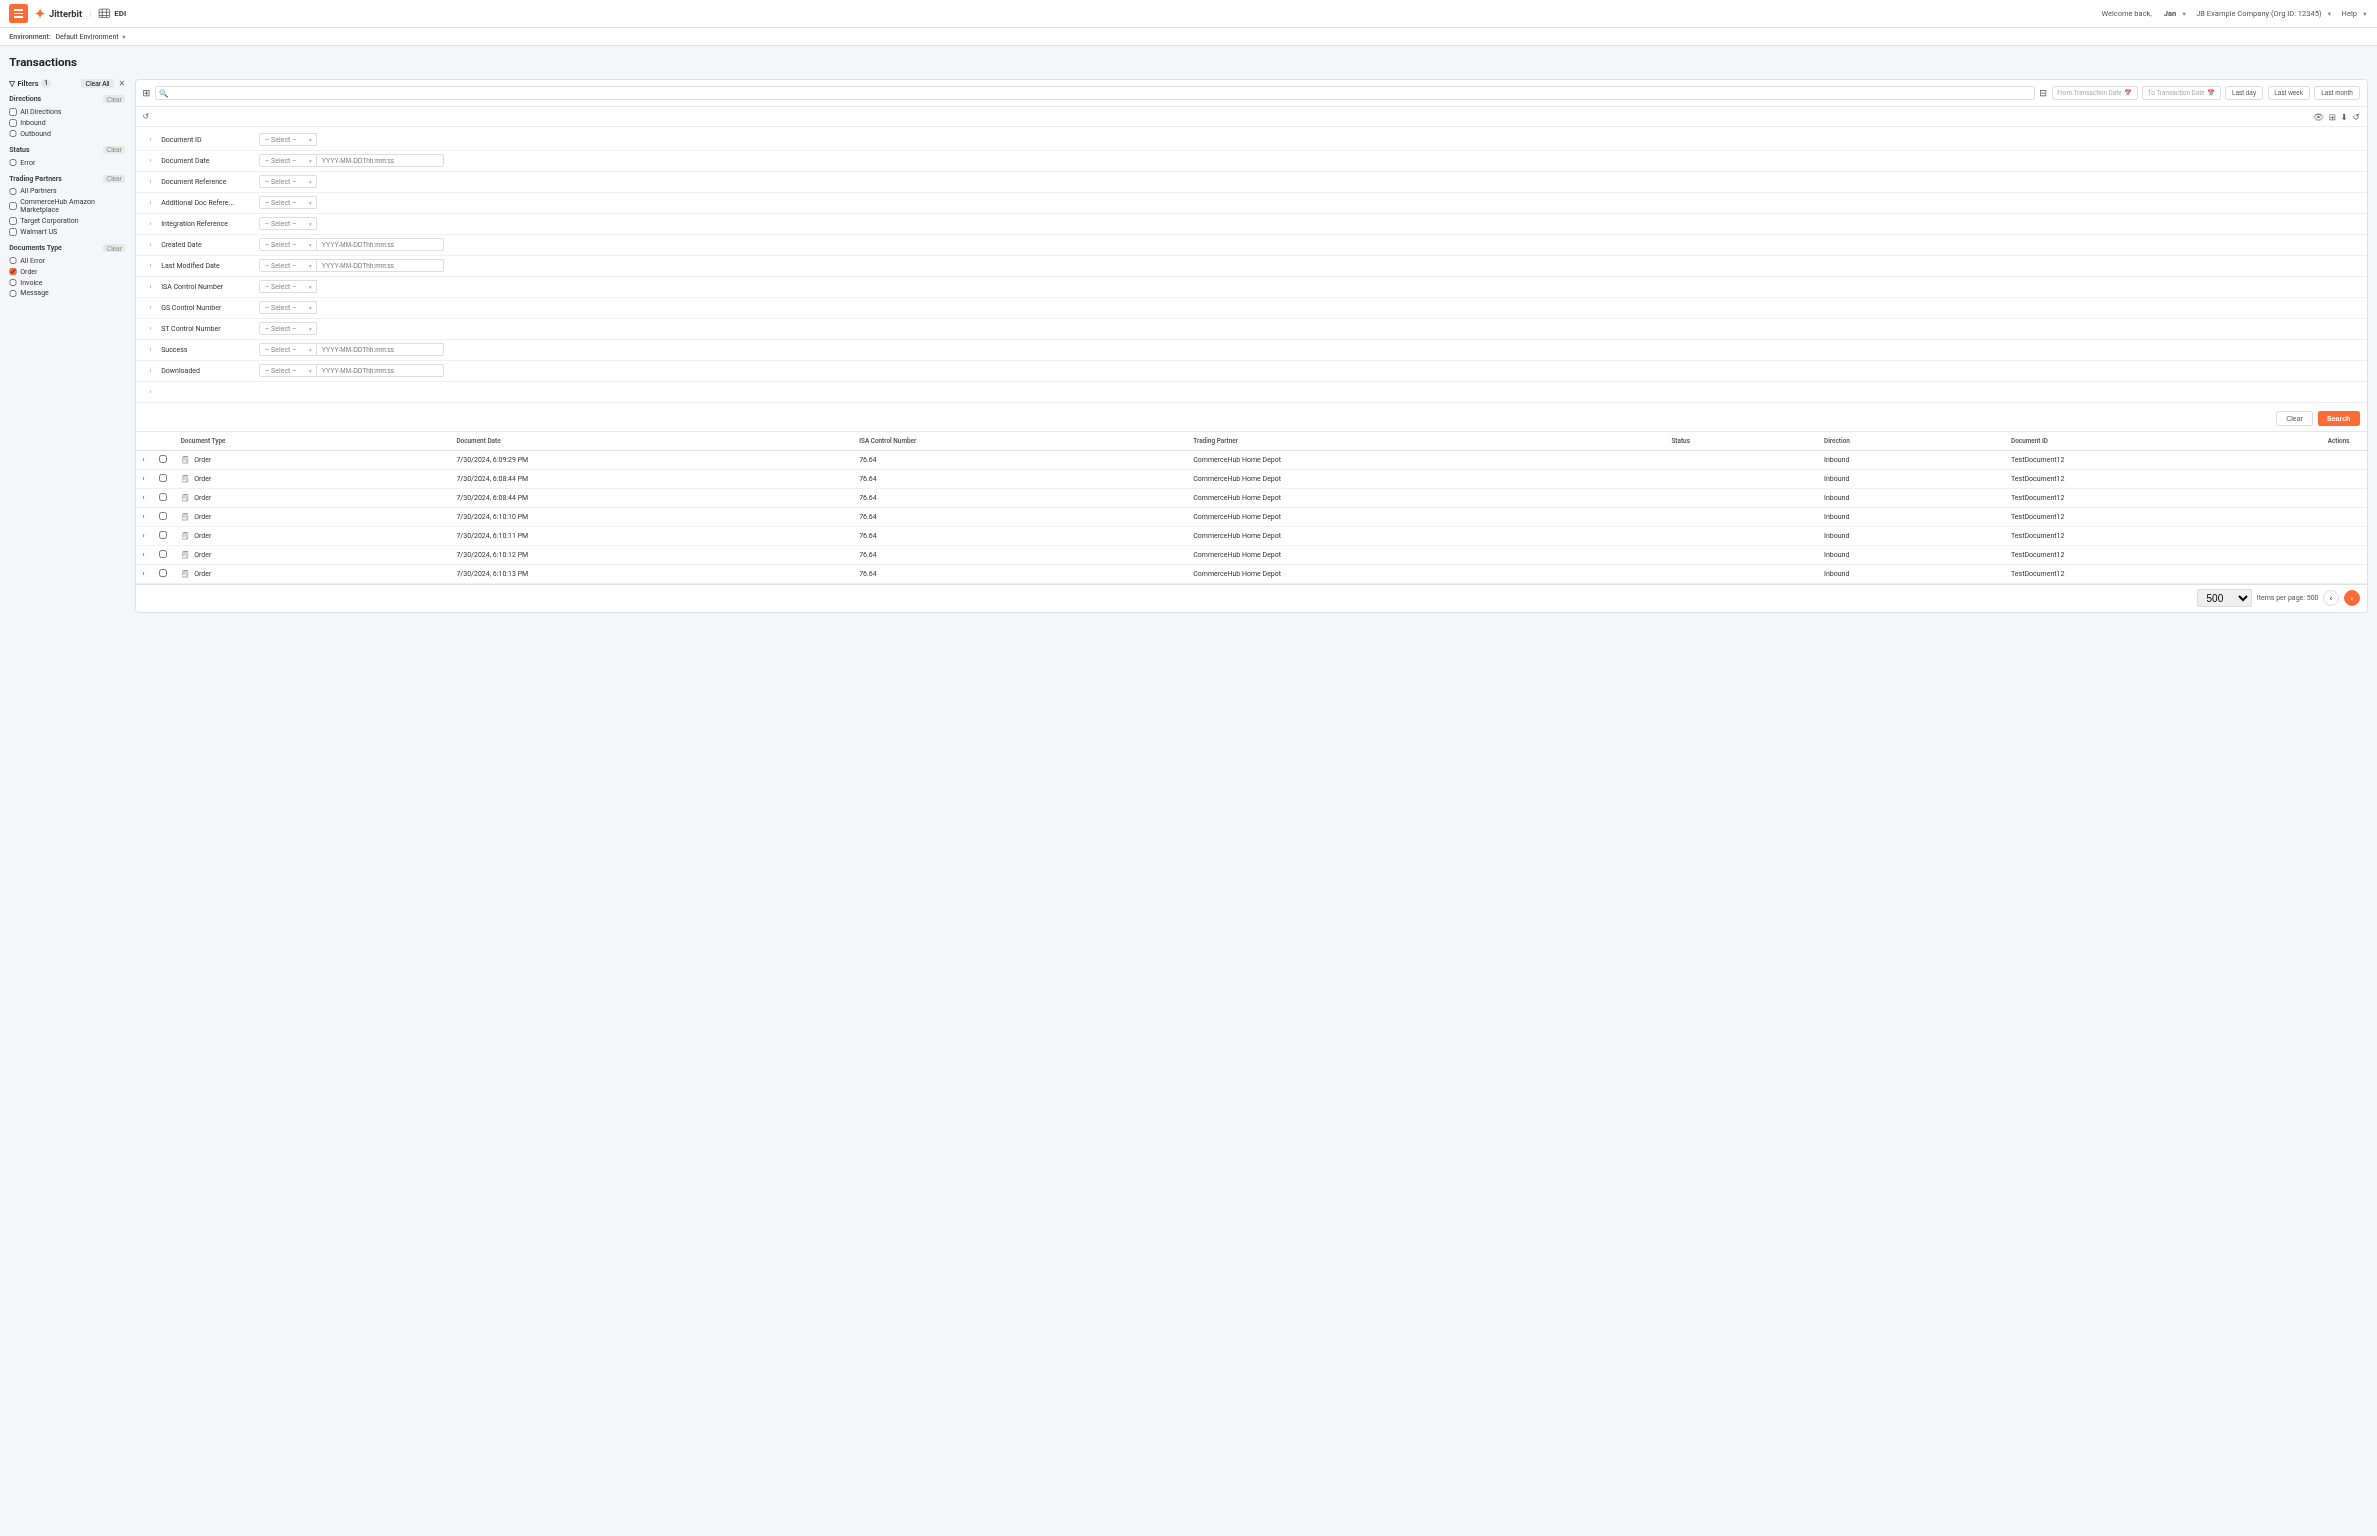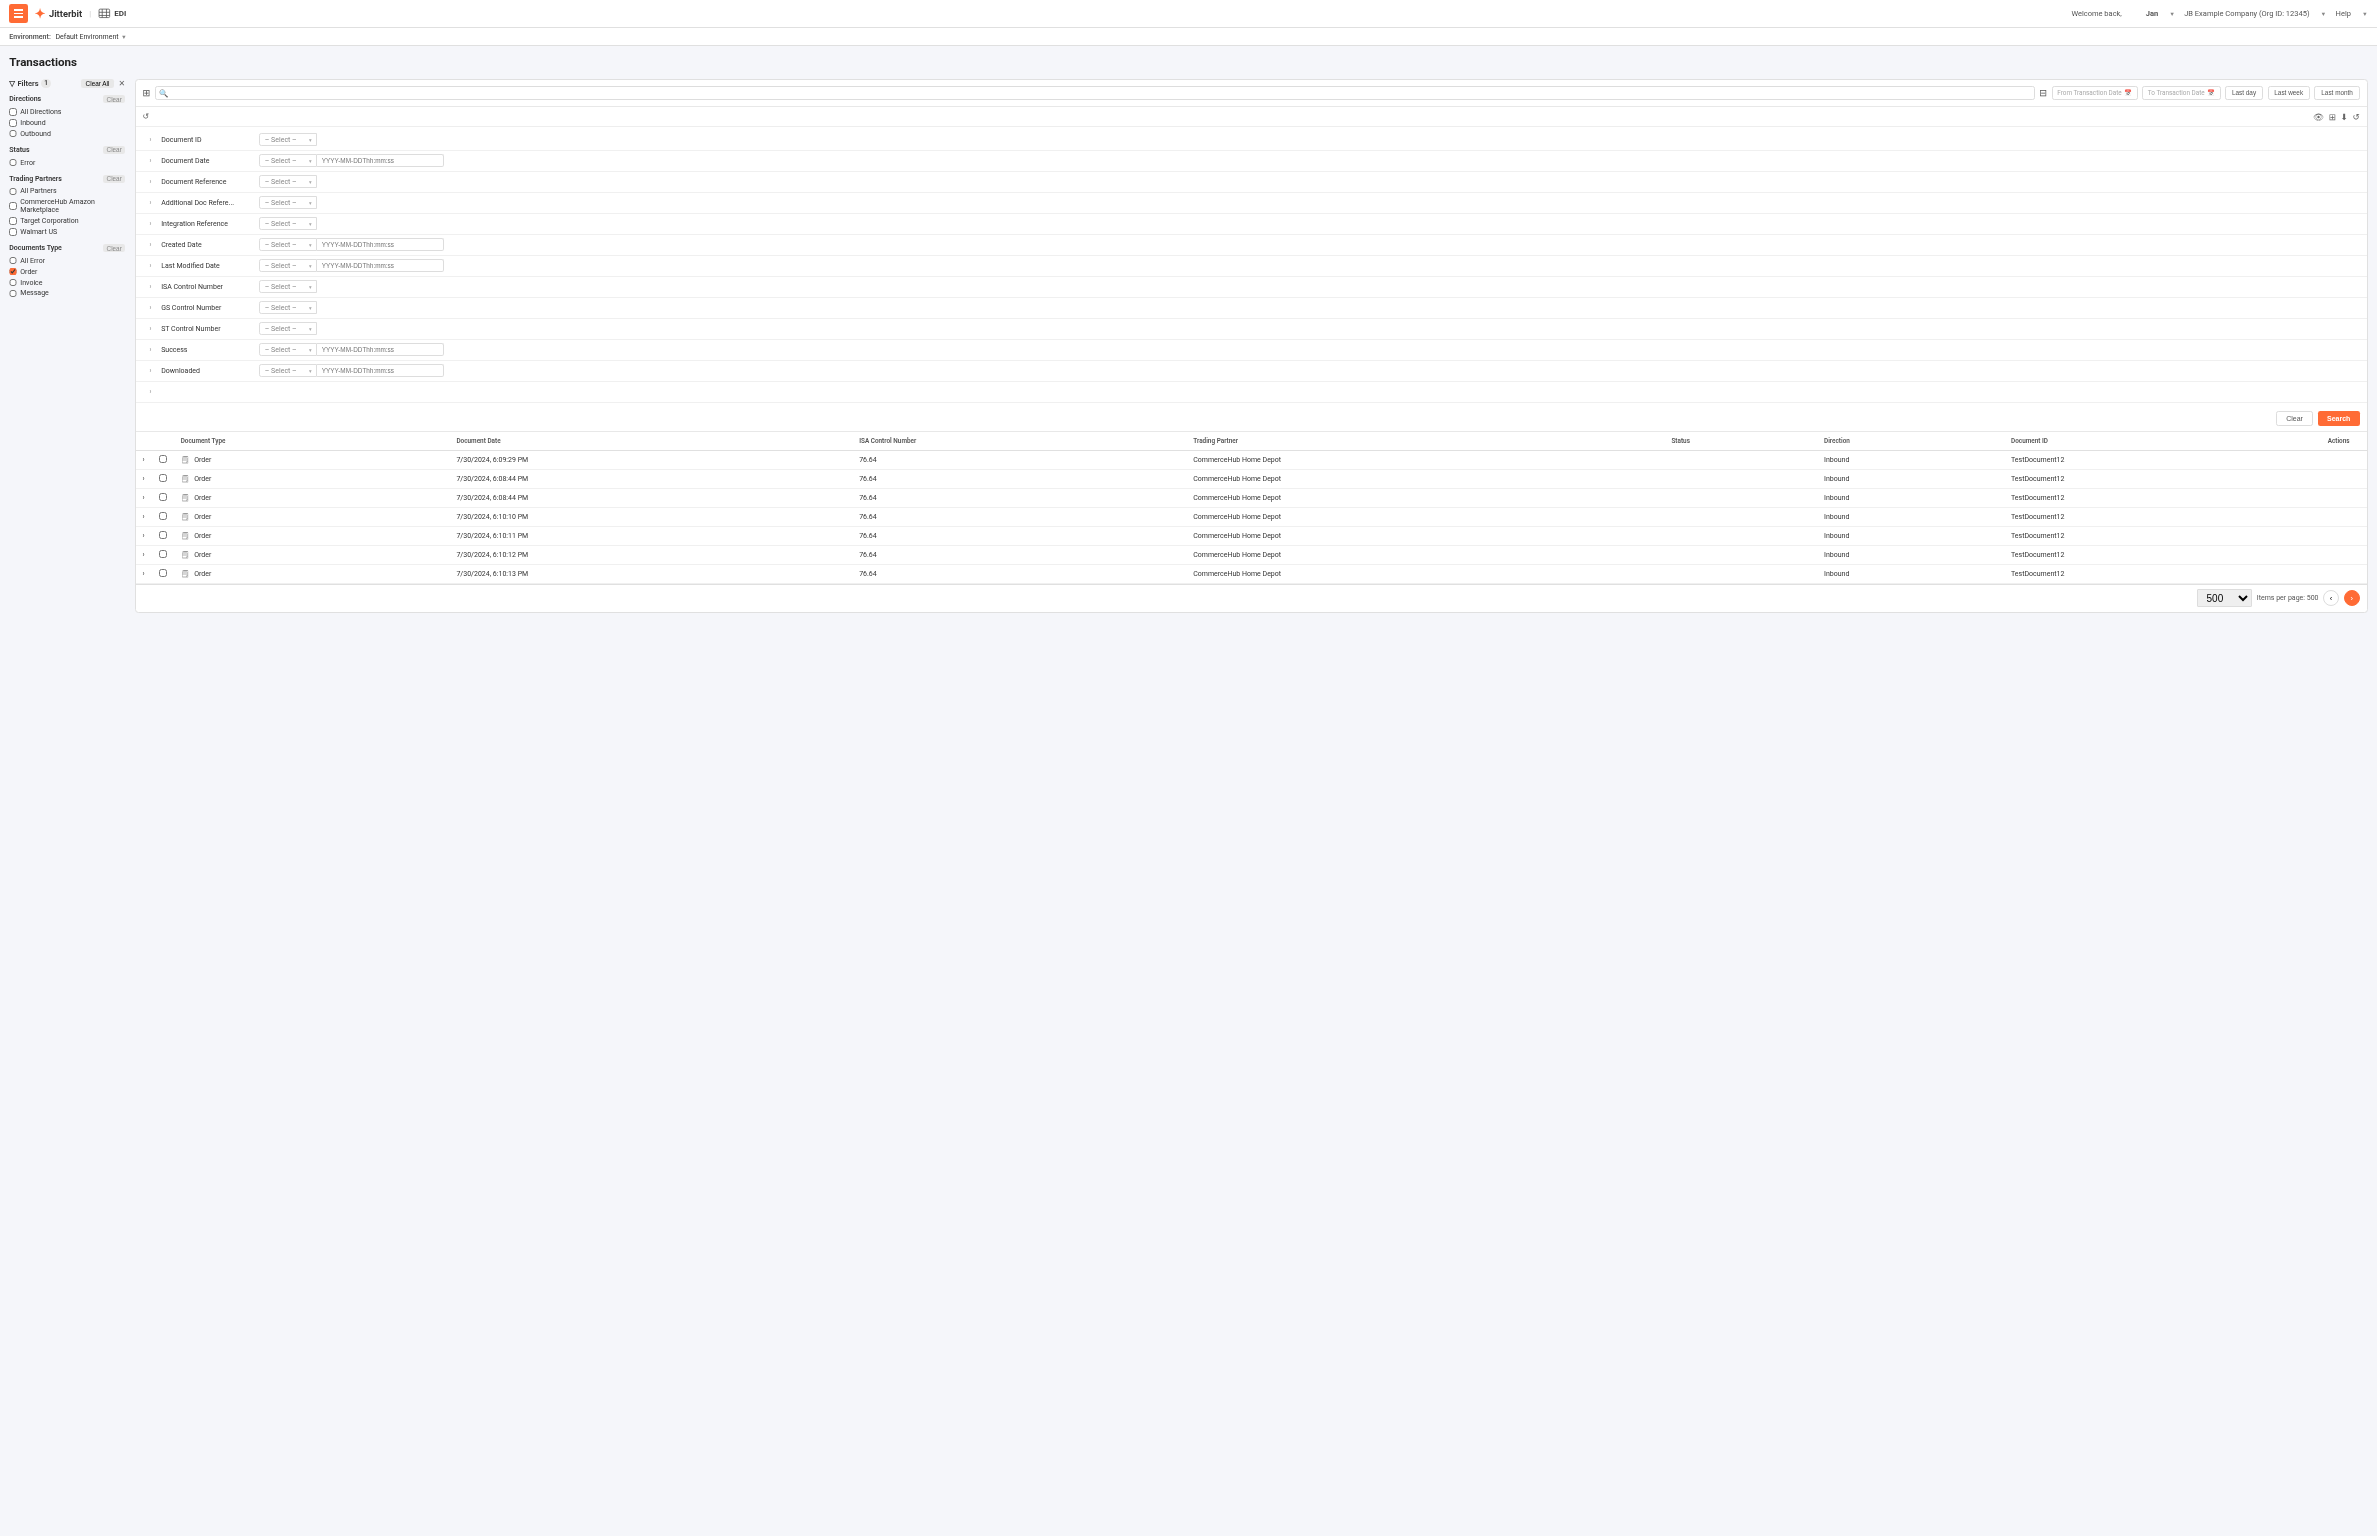--- a/index.html
+++ b/index.html
@@ -12,21 +12,21 @@
       padding: 0 9.3px; height: 28px;
     }
     .top-nav-left { display: flex; align-items: center; gap: 7px; }
     .hamburger { width: 18.5px; height: 18.5px; background: #ff6b35; border-radius: 2.3px; display: flex; align-items: center; justify-content: center; cursor: pointer; }
     .hamburger-icon { display: flex; flex-direction: column; gap: 2.3px; }
     .hamburger-icon span { width: 9.3px; height: 1.2px; background: #fff; display: block; }
     .jitterbit-logo { display: flex; align-items: center; gap: 3.5px; font-weight: 700; font-size: 9.3px; color: #333; }
     .edi-badge { display: flex; align-items: center; gap: 3.5px; color: #333; font-size: 8px; font-weight: 600; }
     .edi-icon { width: 12.7px; height: 12.7px; }
     .top-nav-right { display: flex; align-items: center; gap: 9.3px; font-size: 7.5px; color: #555; }
-    .nav-dropdown { display: flex; align-items: center; gap: 11px; cursor: pointer; }
+    .nav-dropdown { display: flex; align-items: center; gap: 5px; cursor: pointer; }
     .chevron-small { font-size: 5.8px; color: #888; }
 
     
     .env-bar {
       display: flex; align-items: center; gap: 4.6px;
       padding: 4.6px 9.3px; background: #fff; border-bottom: 0.6px solid #e0e0e0;
       font-size: 7px;
     }
     .env-label { font-weight: 600; color: #555; }
     .env-value { display: flex; align-items: center; gap: 2.3px; color: #333; }

